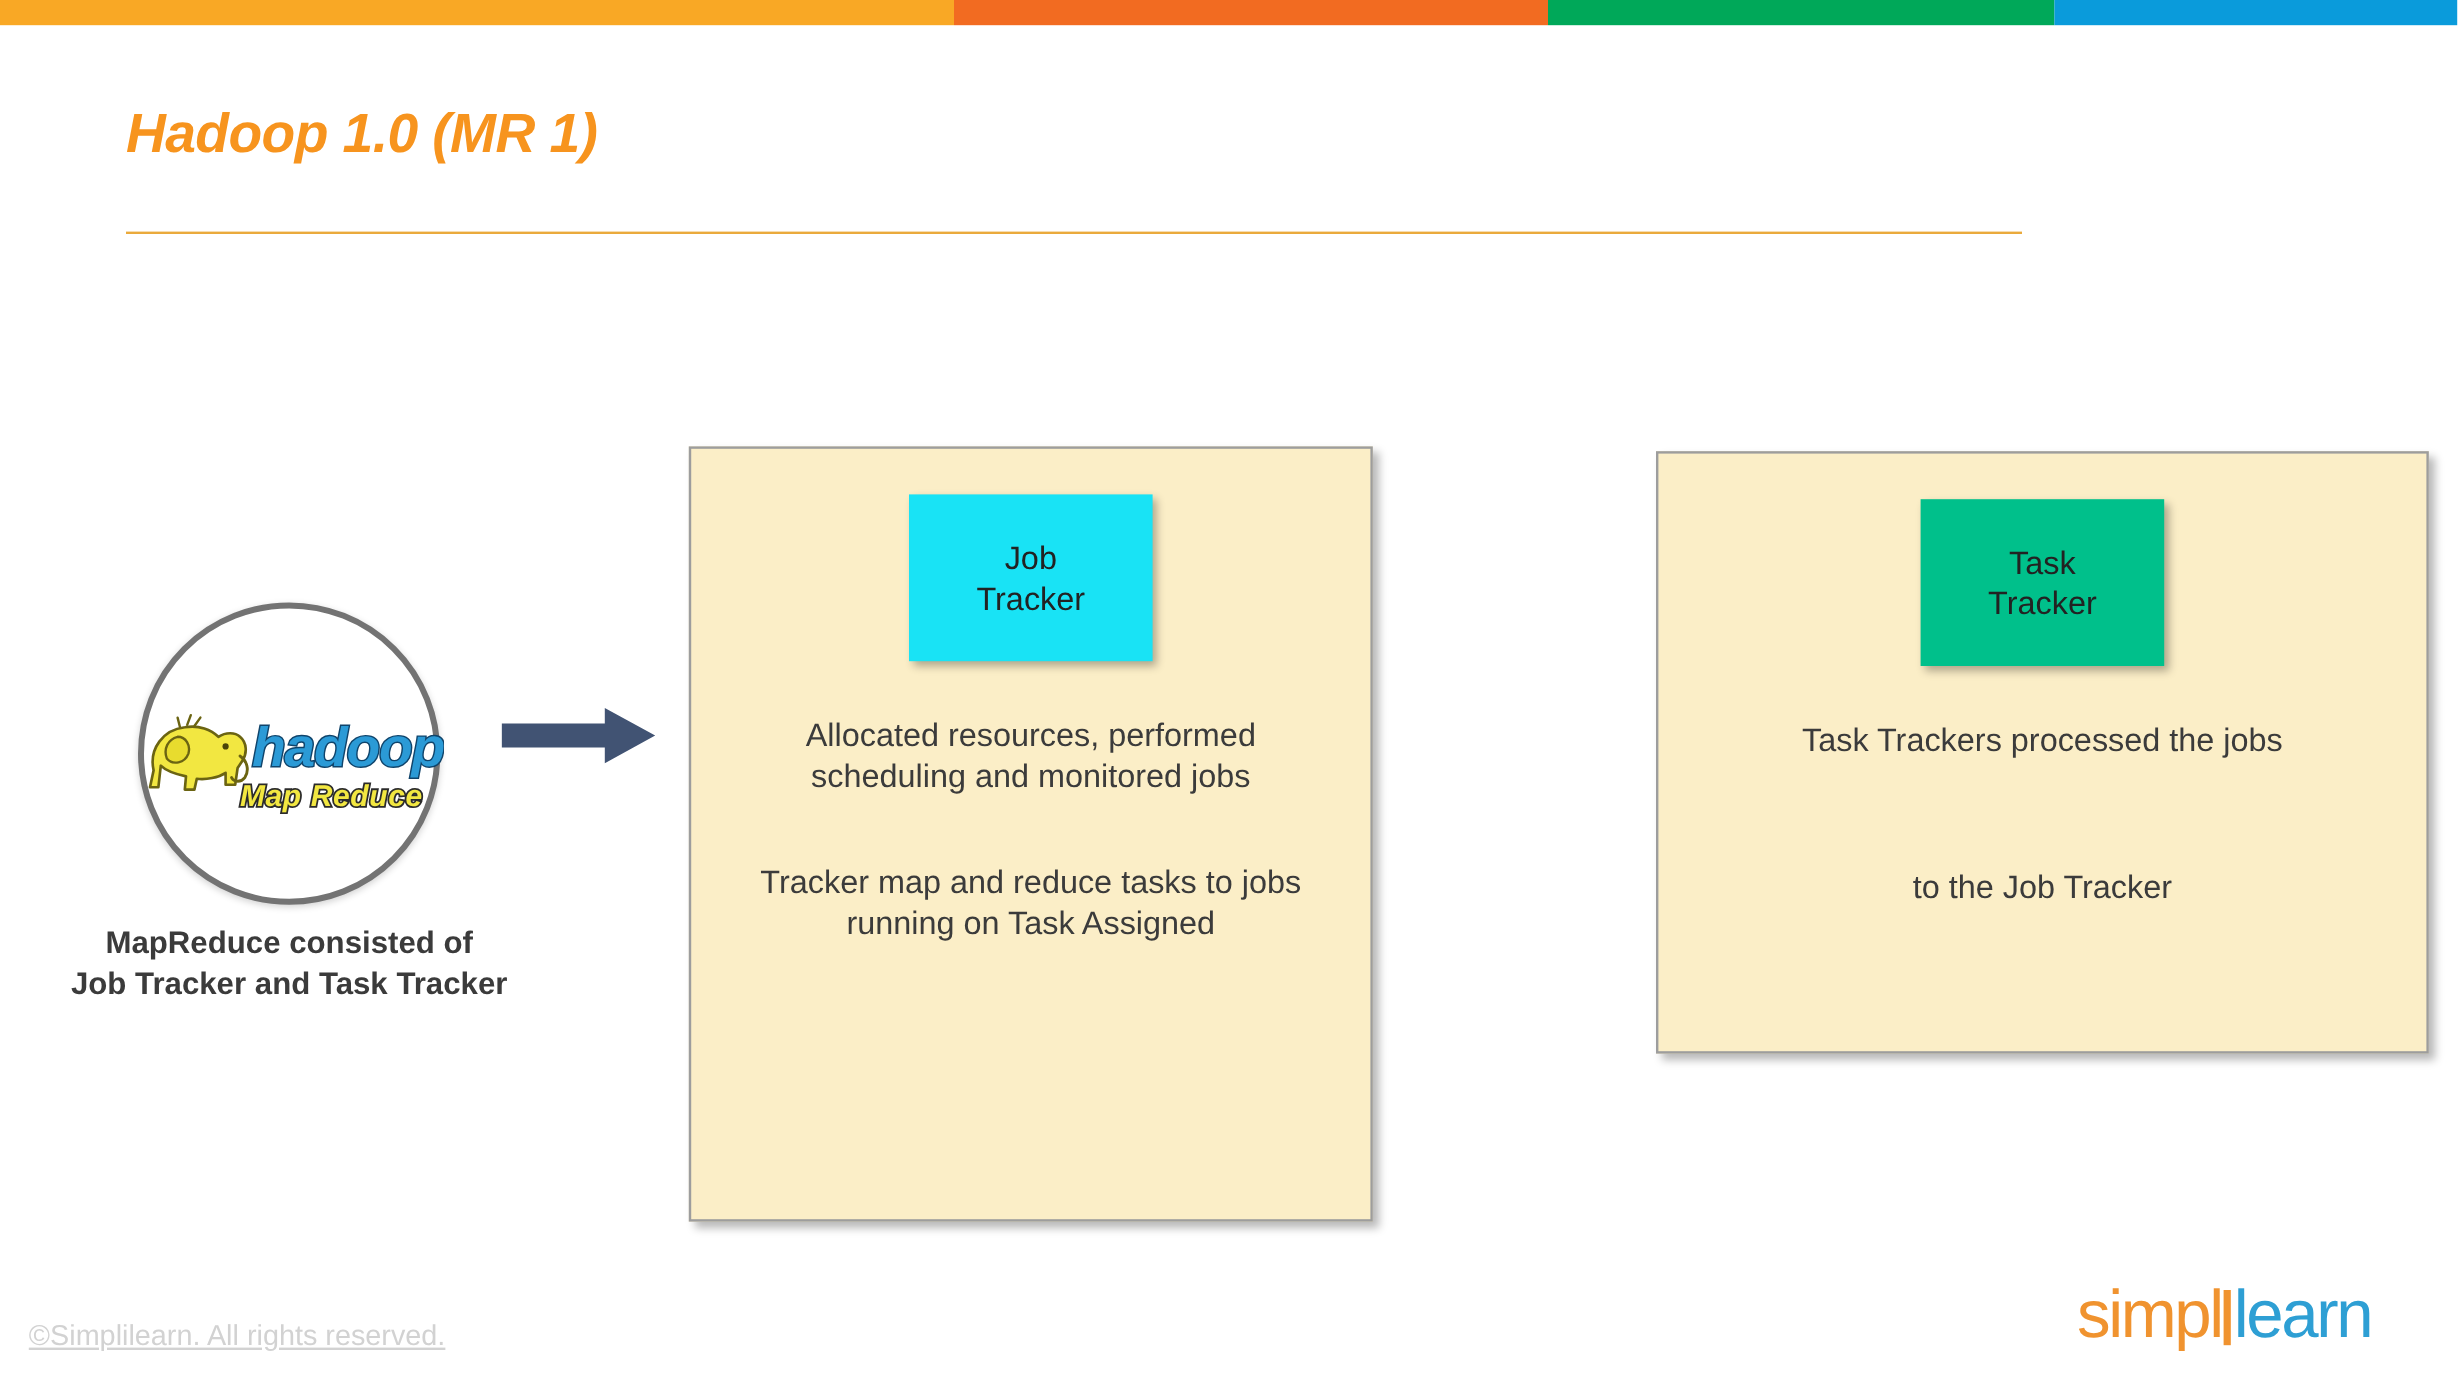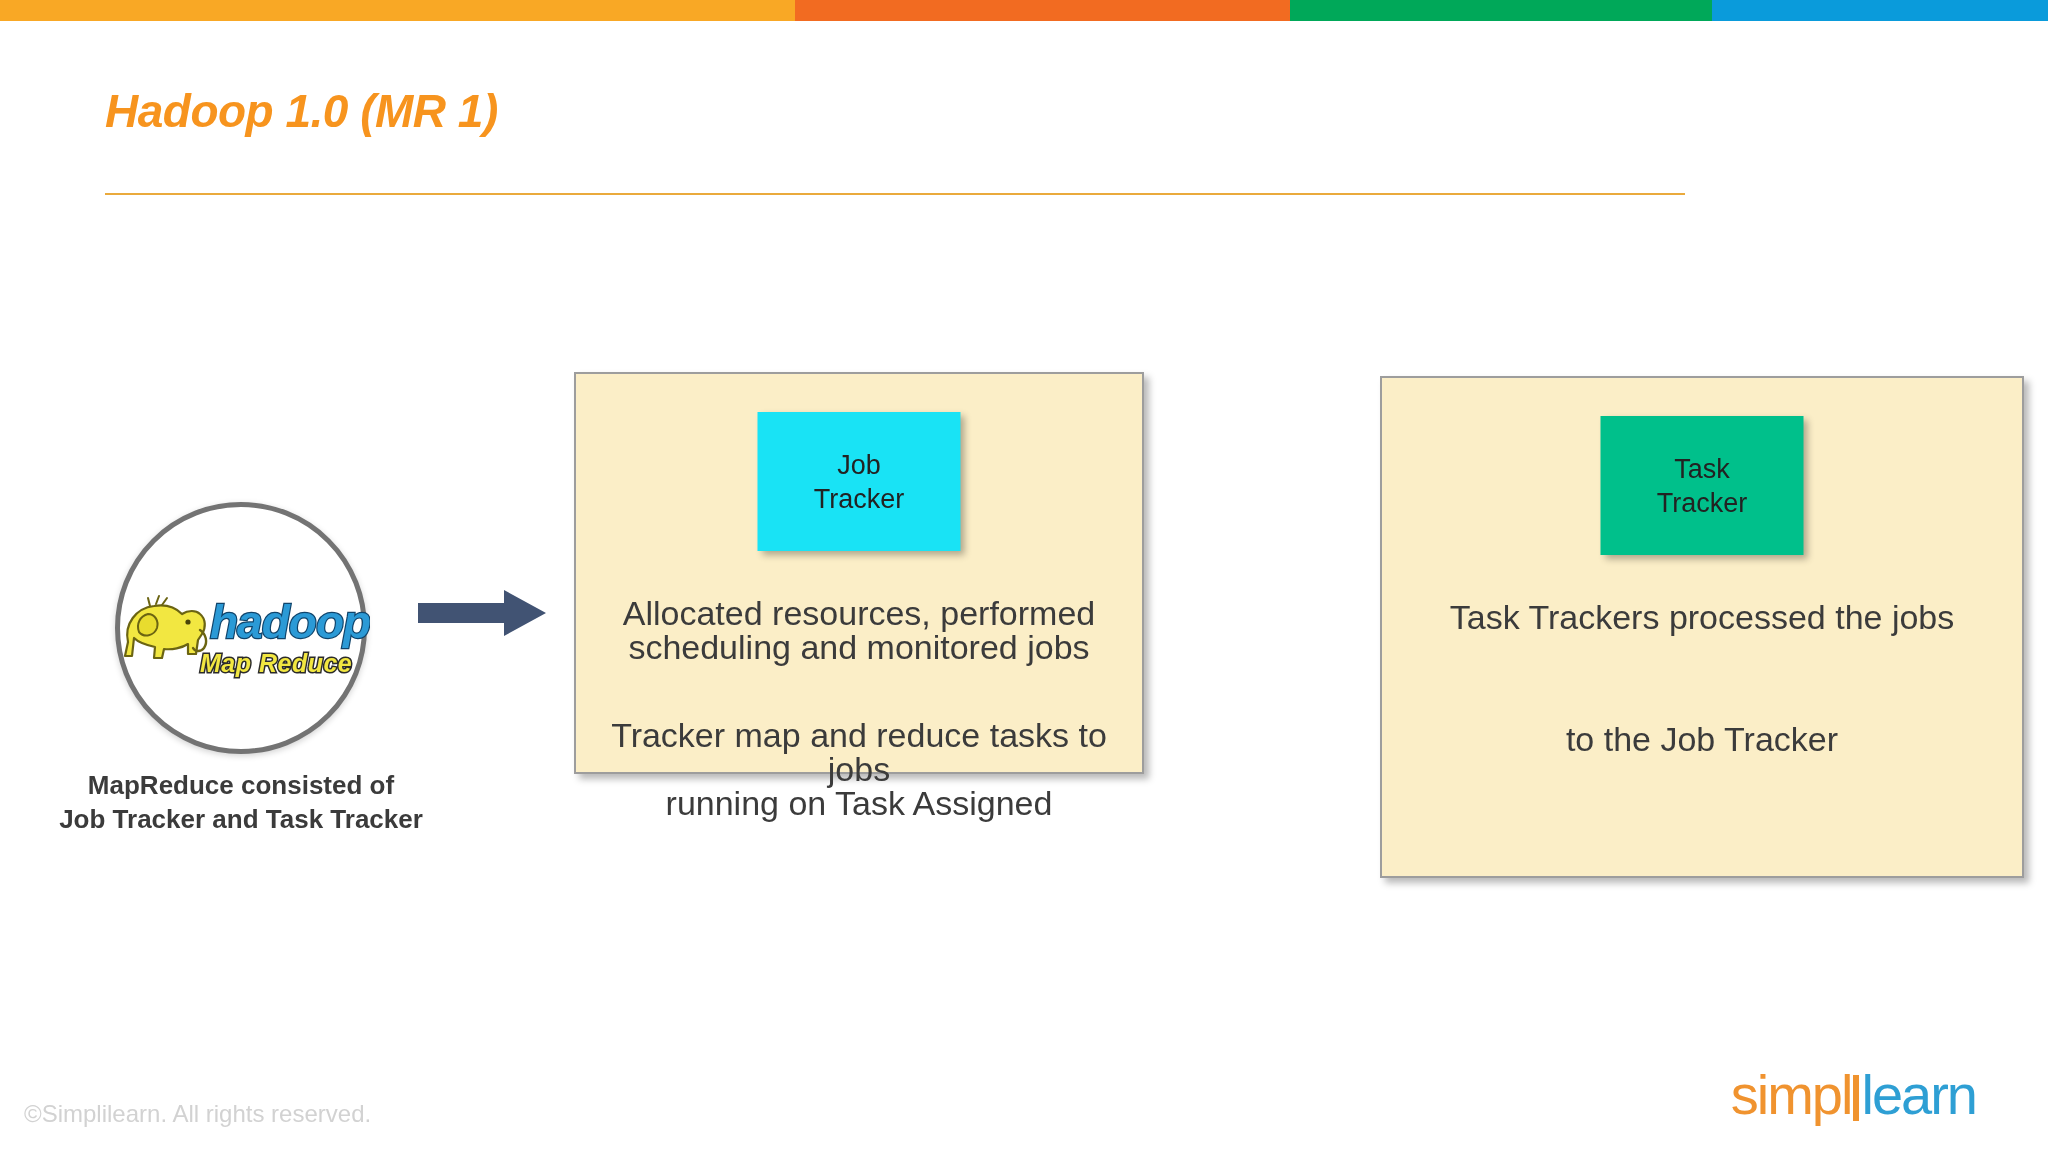--- a/index.html
+++ b/index.html
@@ -103,21 +103,21 @@
     position: absolute;
     background: #fbeec7;
     border: 2px solid #9d9d9d;
     box-shadow: 5px 5px 7px rgba(0,0,0,0.28);
     box-sizing: border-box;
   }
   #panel-jobtracker {
     left: 574px;
     top: 372px;
     width: 570px;
-    height: 402px;
+    height: 646px;
   }
   #panel-tasktracker {
     left: 1380px;
     top: 376px;
     width: 644px;
     height: 502px;
   }
 
   .node-box {
     position: absolute;
@@ -136,21 +136,21 @@
     box-shadow: 4px 4px 7px rgba(0,0,0,0.30);
   }
   .node-cyan  { background: #19e3f5; }
   .node-green { background: #00c08b; }
 
   .panel-text {
     position: absolute;
     left: 16px;
     right: 16px;
     text-align: center;
-    font-size: 34px;
+    font-size: 27px;
     line-height: 34px;
     color: #3b3b3b;
   }
   .panel-text-1 { top: 222px; }
   .panel-text-2 { top: 344px; }
 
   
   .simplilearn {
     position: absolute;
     right: 72px;
@@ -171,20 +171,21 @@
     vertical-align: -7px;
     margin: 0 2px;
   }
 
   .footer {
     position: absolute;
     left: 24px;
     top: 1100px;
     font-size: 24px;
     color: #d2d2d2;
+    text-decoration: underline;
   }
 </style>
 </head>
 <body>
 
 <div class="slide">
 
   <div class="topbar">
     <div class="seg seg-yellow"></div>
     <div class="seg seg-orange"></div>

